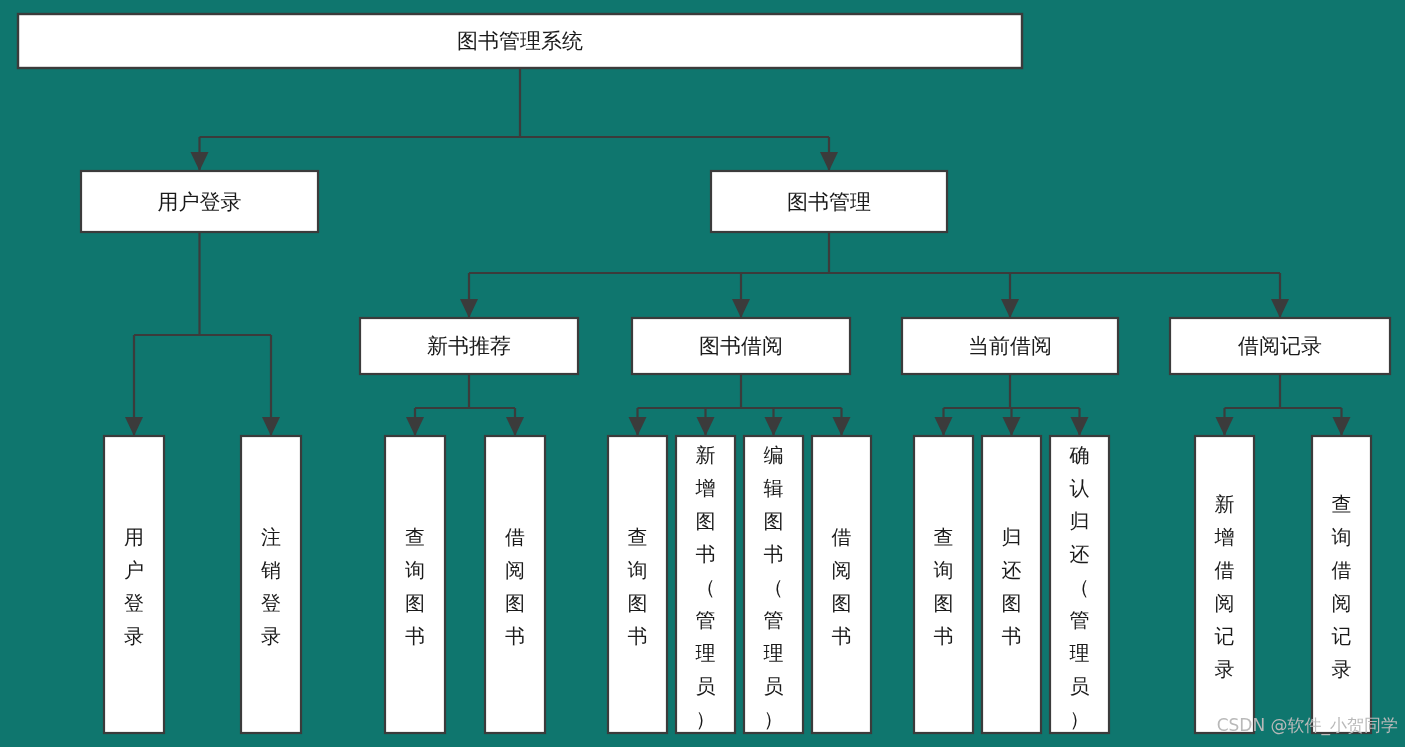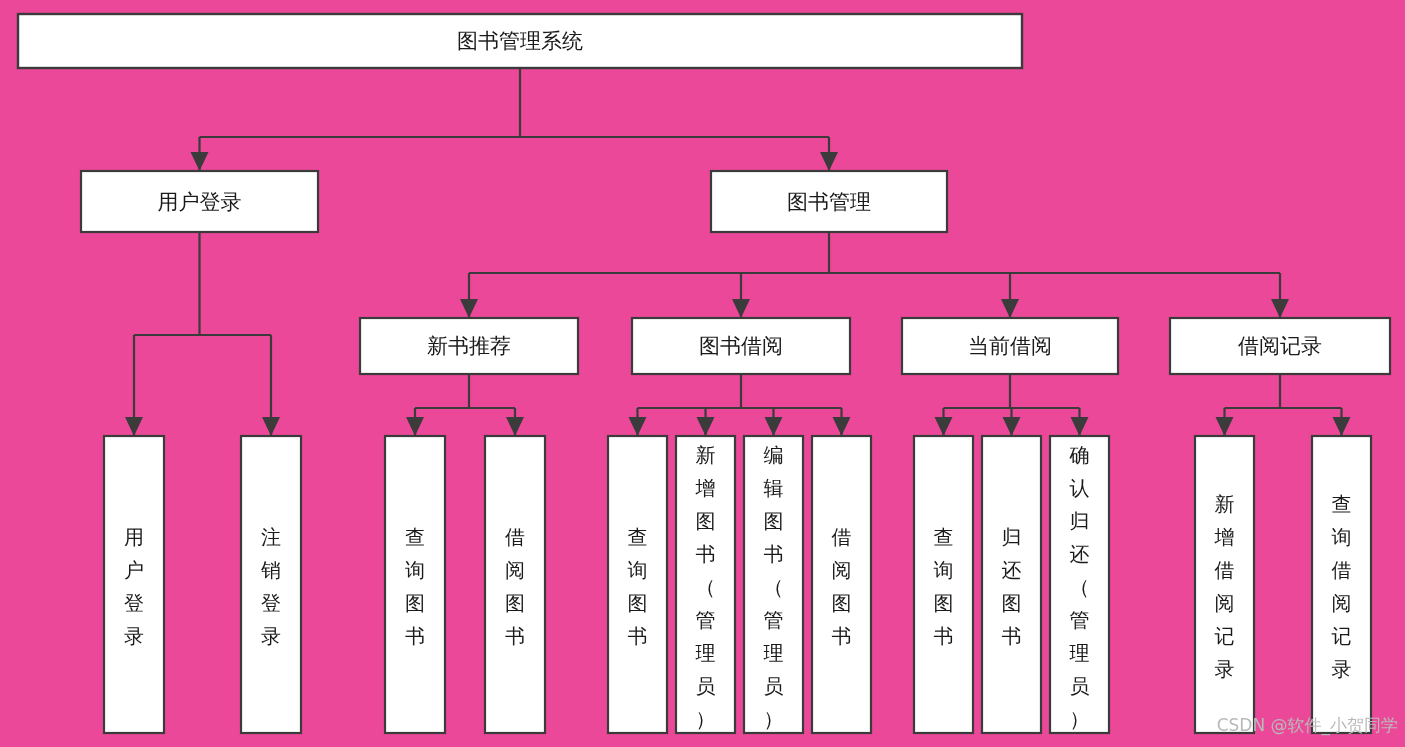--- a/index.html
+++ b/index.html
@@ -11,21 +11,21 @@
   body {
     width: 1405px;
     height: 747px;
     font-family: "DejaVu Sans", "Liberation Sans", sans-serif;
     overflow: hidden;
   }
   #diagram-root {
     position: relative;
     width: 1405px;
     height: 747px;
-    background: #ec4899;
+    background: #0f766e;
   }
   svg#tree-svg {
     display: block;
     width: 1405px;
     height: 747px;
   }
   .node-rect {
     fill: #ffffff;
     stroke: #3b3b3b;
     stroke-width: 2.2;

